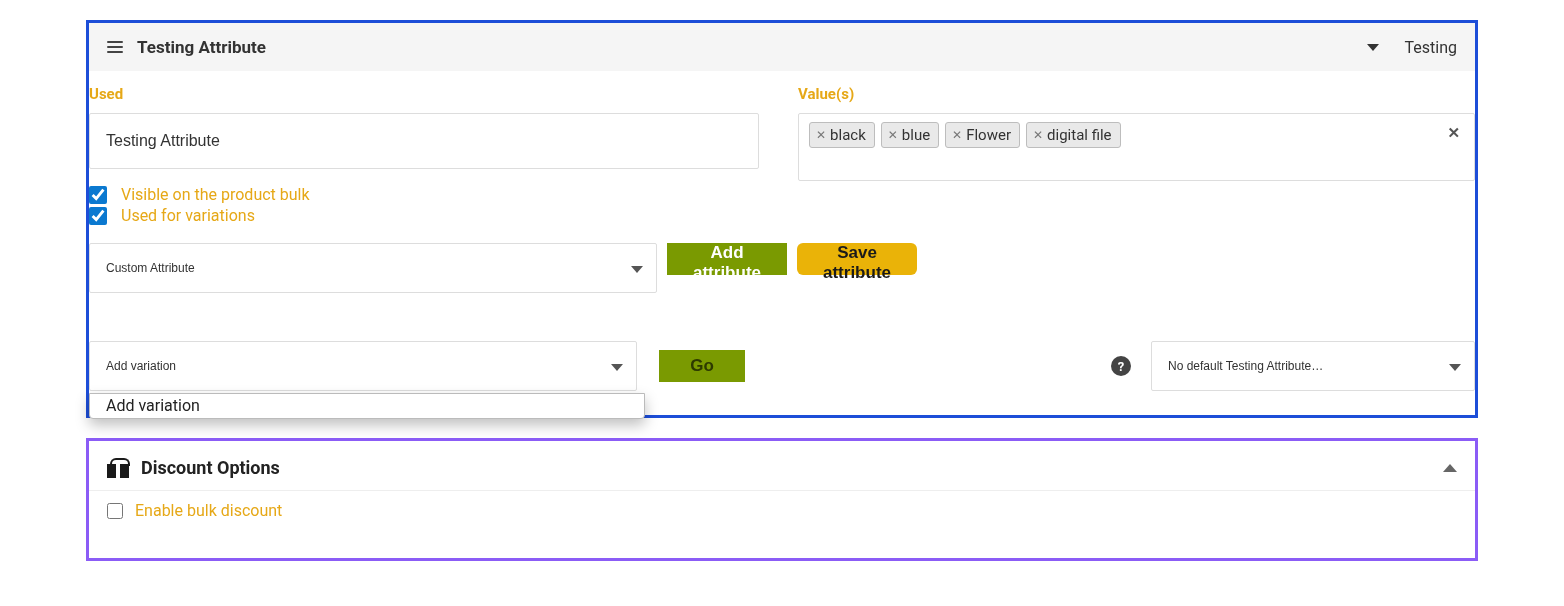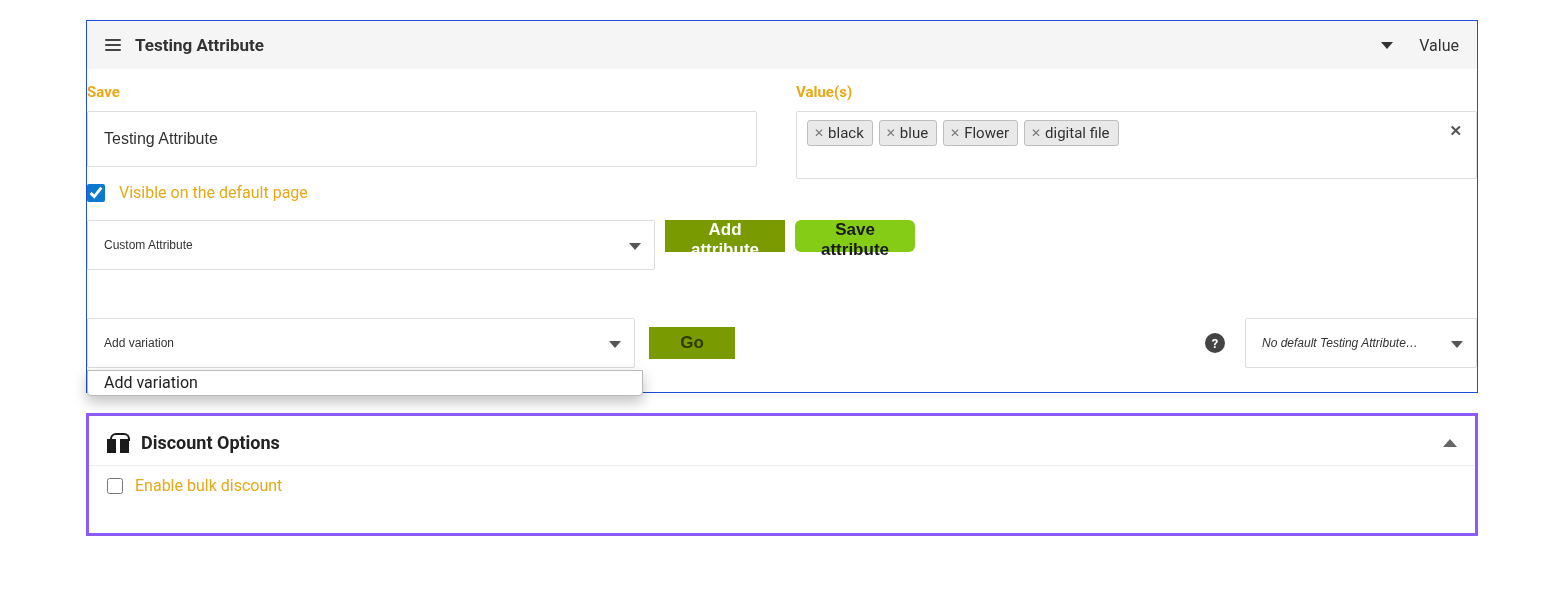--- a/index.html
+++ b/index.html
@@ -1,18 +1,18 @@
 <!DOCTYPE html>
 <html><head>
 <meta charset="utf-8">
 <style>
   * { box-sizing: border-box; margin: 0; padding: 0; }
   body { font-family: -apple-system, BlinkMacSystemFont, "Segoe UI", Roboto, "Helvetica Neue", Arial, sans-serif; background: #fff; color: #2d2d2d; font-size: 15px; }
   .wrap { width: 1392px; margin: 0 auto; padding-top: 20px; }
-  .panel { border: 1px solid #1d4ed8; margin-bottom: 20px; }
+  .panel { border: 3px solid #1d4ed8; margin-bottom: 20px; }
   .attr-header { background: #f5f5f5; display: flex; align-items: center; padding: 14px 18px; }
   .drag-icon { display: inline-flex; flex-direction: column; gap: 3px; margin-right: 14px; cursor: grab; }
   .drag-icon span { display: block; width: 16px; height: 2px; background: #444; border-radius: 1px; }
   .attr-title { font-weight: 700; font-size: 17px; color: #333; }
   .attr-spacer { flex: 1; }
   .caret-down { width: 0; height: 0; border-left: 6px solid transparent; border-right: 6px solid transparent; border-top: 7px solid #333; margin-right: 26px; cursor: pointer; }
   .remove-link { color: #333; font-size: 16px; cursor: pointer; }
   .attr-body { padding: 14px 0 24px 0; }
   .row { display: flex; }
   .col-left { width: 694px; padding-right: 24px; }
@@ -27,28 +27,28 @@
   .check-row { display: flex; align-items: center; margin-bottom: 2px; }
   .check-row input[type=checkbox] { width: 18px; height: 18px; accent-color: #0b79d0; margin-right: 14px; }
   .check-row label { color: #e6a817; font-size: 16px; cursor: pointer; }
   .attr-actions { display: flex; gap: 10px; margin-top: 18px; }
   .select { height: 50px; border: 1px solid #ddd; border-radius: 2px; background: #fff; padding: 0 40px 0 16px; font-size: 12px; color: #333; appearance: none; position: relative; }
   .select-wrap { position: relative; display: inline-block; }
   .select-wrap::after { content: ""; position: absolute; right: 14px; top: 50%; transform: translateY(-30%); width: 0; height: 0; border-left: 6px solid transparent; border-right: 6px solid transparent; border-top: 7px solid #555; pointer-events: none; }
   .sel-attr { width: 568px; }
   .btn { height: 32px; border: none; padding: 0 26px; font-size: 17px; font-weight: 600; cursor: pointer; }
   .btn-green-strong { background: #7a9a01; color: #fff; }
-  .btn-yellow { background: #84cc16; color: #1a1a1a; border-radius: 6px; }
+  .btn-yellow { background: #eab308; color: #1a1a1a; border-radius: 6px; }
   .var-row { display: flex; align-items: center; margin-top: 48px; position: relative; }
-  .var-left { display: flex; align-items: center; gap: 14px; }
+  .var-left { display: flex; align-items: center; gap: 22px; }
   .sel-var { width: 548px; }
   .btn-go { width: 86px; background: #7a9a01; color: #2d3a00; font-weight: 600; }
   .var-right { margin-left: auto; display: flex; align-items: center; gap: 20px; }
   .help-circle { width: 20px; height: 20px; border-radius: 50%; background: #444; color: #fff; display: inline-flex; align-items: center; justify-content: center; font-size: 13px; font-weight: 700; cursor: pointer; }
-  .sel-default { width: 232px; font-style: italic; }
+  .sel-default { width: 324px; }
   .dropdown-pop { position: absolute; left: 0; top: 52px; width: 556px; background: #fff; border: 1px solid #bbb; border-radius: 0 0 4px 4px; box-shadow: 0 6px 14px rgba(0,0,0,0.25); z-index: 10; overflow: hidden; }
   .dropdown-pop .opt { padding: 2px 16px; font-size: 16px; color: #222; cursor: pointer; line-height: 20px; }
   .dropdown-pop .opt.sel { background: #1e90ff; color: #fff; }
   .disc-panel { border: 3px solid #8b5cf6; }
   .disc-header { display: flex; align-items: center; padding: 16px 18px 12px 18px; gap: 12px; }
   .gift-icon { display: inline-block; width: 22px; height: 20px; position: relative; }
   .gift-icon::before { content: ""; position: absolute; left: 0; top: 6px; width: 22px; height: 14px; background: #1a1a1a; }
   .gift-icon::after { content: ""; position: absolute; left: 3px; top: 0; width: 16px; height: 6px; border: 2px solid #1a1a1a; border-bottom: none; border-radius: 6px 6px 0 0; background: transparent; }
   .gift-icon .ribbon { position: absolute; left: 9px; top: 6px; width: 4px; height: 14px; background: #fff; }
   .disc-title { font-weight: 700; font-size: 18px; color: #222; }
@@ -66,32 +66,36 @@
   <div class="panel">
     <div class="attr-header">
       <span class="drag-icon">
           <span></span>
           <span></span>
           <span></span>
         </span>
       <span class="attr-title">Testing Attribute</span>
       <span class="attr-spacer"></span>
       <span class="caret-down"></span>
-      <span class="remove-link">Value</span>
+      <span class="remove-link">Testing</span>
     </div>
 
     <div class="attr-body">
       <div class="row">
         <div class="col-left">
-          <span class="field-label">Save</span>
+          <span class="field-label">Used</span>
           <input class="text-input" type="text" value="Testing Attribute" style="">
           <div class="checks">
             <div class="check-row">
               <input type="checkbox" id="cb-visible" checked="" style="">
-              <label for="cb-visible">Visible on the default page</label>
+              <label for="cb-visible">Visible on the product bulk</label>
+            </div>
+            <div class="check-row">
+              <input type="checkbox" id="cb-var" checked="" style="">
+              <label for="cb-var">Used for variations</label>
             </div>
           </div>
           <div class="attr-actions">
             <span class="select-wrap">
               <select class="select sel-attr">
                 <option>Custom Attribute</option>
               </select>
             </span>
             <button class="btn btn-green-strong">Add attribute</button>
             <button class="btn btn-yellow">Save attribute</button>

